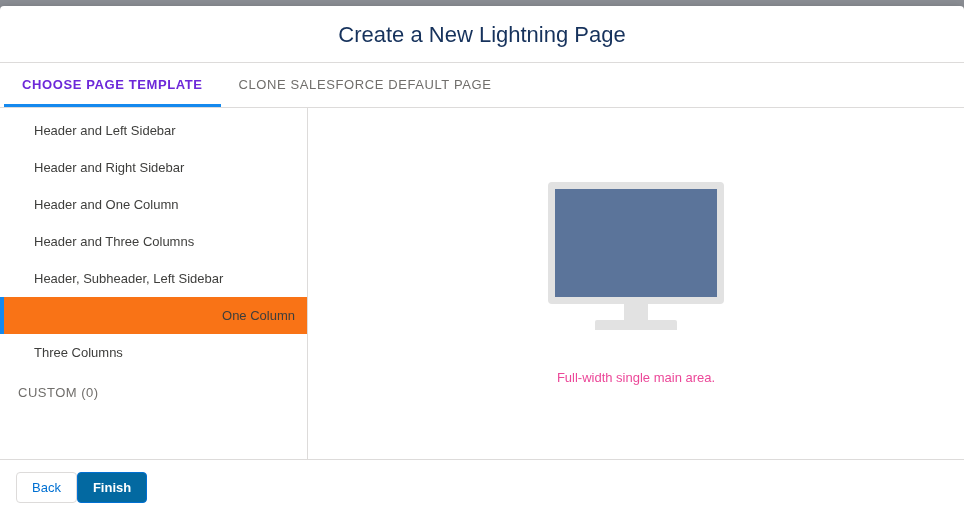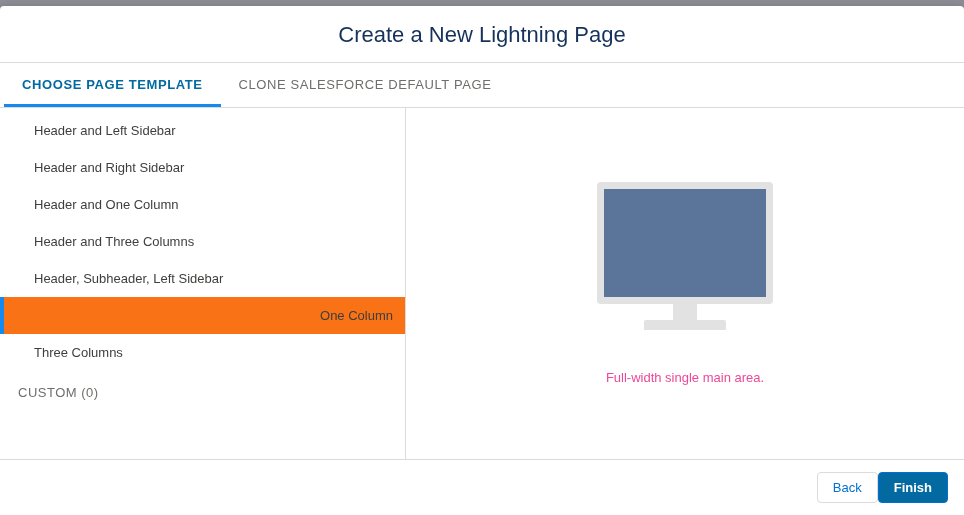--- a/index.html
+++ b/index.html
@@ -9,42 +9,42 @@
     background: #fff; border-radius: 4px 4px 0 0; box-shadow: 0 2px 8px rgba(0,0,0,.25);
     display: flex; flex-direction: column;
   }
   .modal-header { padding: 16px 12px 14px; text-align: center; border-bottom: 1px solid #dddbda; }
   .modal-title { font-size: 22px; font-weight: 300; color: #16325c; }
   .tabs { display: flex; border-bottom: 1px solid #dddbda; padding: 0 4px; }
   .tab {
     padding: 14px 18px 12px; font-size: 13px; letter-spacing: .6px;
     color: #706e6b; cursor: pointer; border-bottom: 3px solid transparent;
   }
-  .tab.active { color: #0369a1; font-weight: 600; border-bottom-color: #1589ee; }
+  .tab.active { color: #6d28d9; font-weight: 600; border-bottom-color: #1589ee; }
   .body { flex: 1; display: flex; min-height: 0; }
   .sidebar {
-    width: 406px; border-right: 1px solid #dddbda; overflow-y: auto;
+    width: 308px; border-right: 1px solid #dddbda; overflow-y: auto;
     padding: 4px 0 8px;
   }
   .template-item {
     padding: 11px 12px 11px 30px; font-size: 13px; color: #3e3e3c; cursor: pointer;
     border-left: 4px solid transparent;
   }
   .template-item.selected { background: #f97316; border-left-color: #1589ee; padding-left: 38px; text-align: right; }
   .custom-label { padding: 14px 18px; font-size: 13px; letter-spacing: .5px; color: #706e6b; }
   .preview { flex: 1; display: flex; flex-direction: column; align-items: center; justify-content: center; gap: 28px; }
   .monitor { width: 176px; height: 160px; position: relative; }
   .monitor-body { width: 176px; height: 122px; background: #e2e2e2; border-radius: 4px; padding: 7px; }
   .monitor-screen { width: 100%; height: 100%; background: #5b749a; }
   .monitor-neck { width: 24px; height: 16px; background: #e2e2e2; margin: 0 auto; }
   .monitor-base { width: 82px; height: 10px; background: #e2e2e2; margin: 0 auto; border-radius: 2px 2px 0 0; }
   .preview-desc { font-size: 13px; color: #ec4899; }
   .footer {
     border-top: 1px solid #dddbda; padding: 12px 16px; display: flex;
-    justify-content: flex-end; align-items: center;
+    justify-content: flex-start; align-items: center;
   }
   .btn {
     font-size: 13px; padding: 7px 15px; border-radius: 4px; cursor: pointer;
     border: 1px solid #dddbda; background: #fff; color: #0070d2;
   }
   .btn-primary { background: #0369a1; border-color: #0070d2; color: #fff; font-weight: bold; }
 </style>
 </head>
 <body>
 

